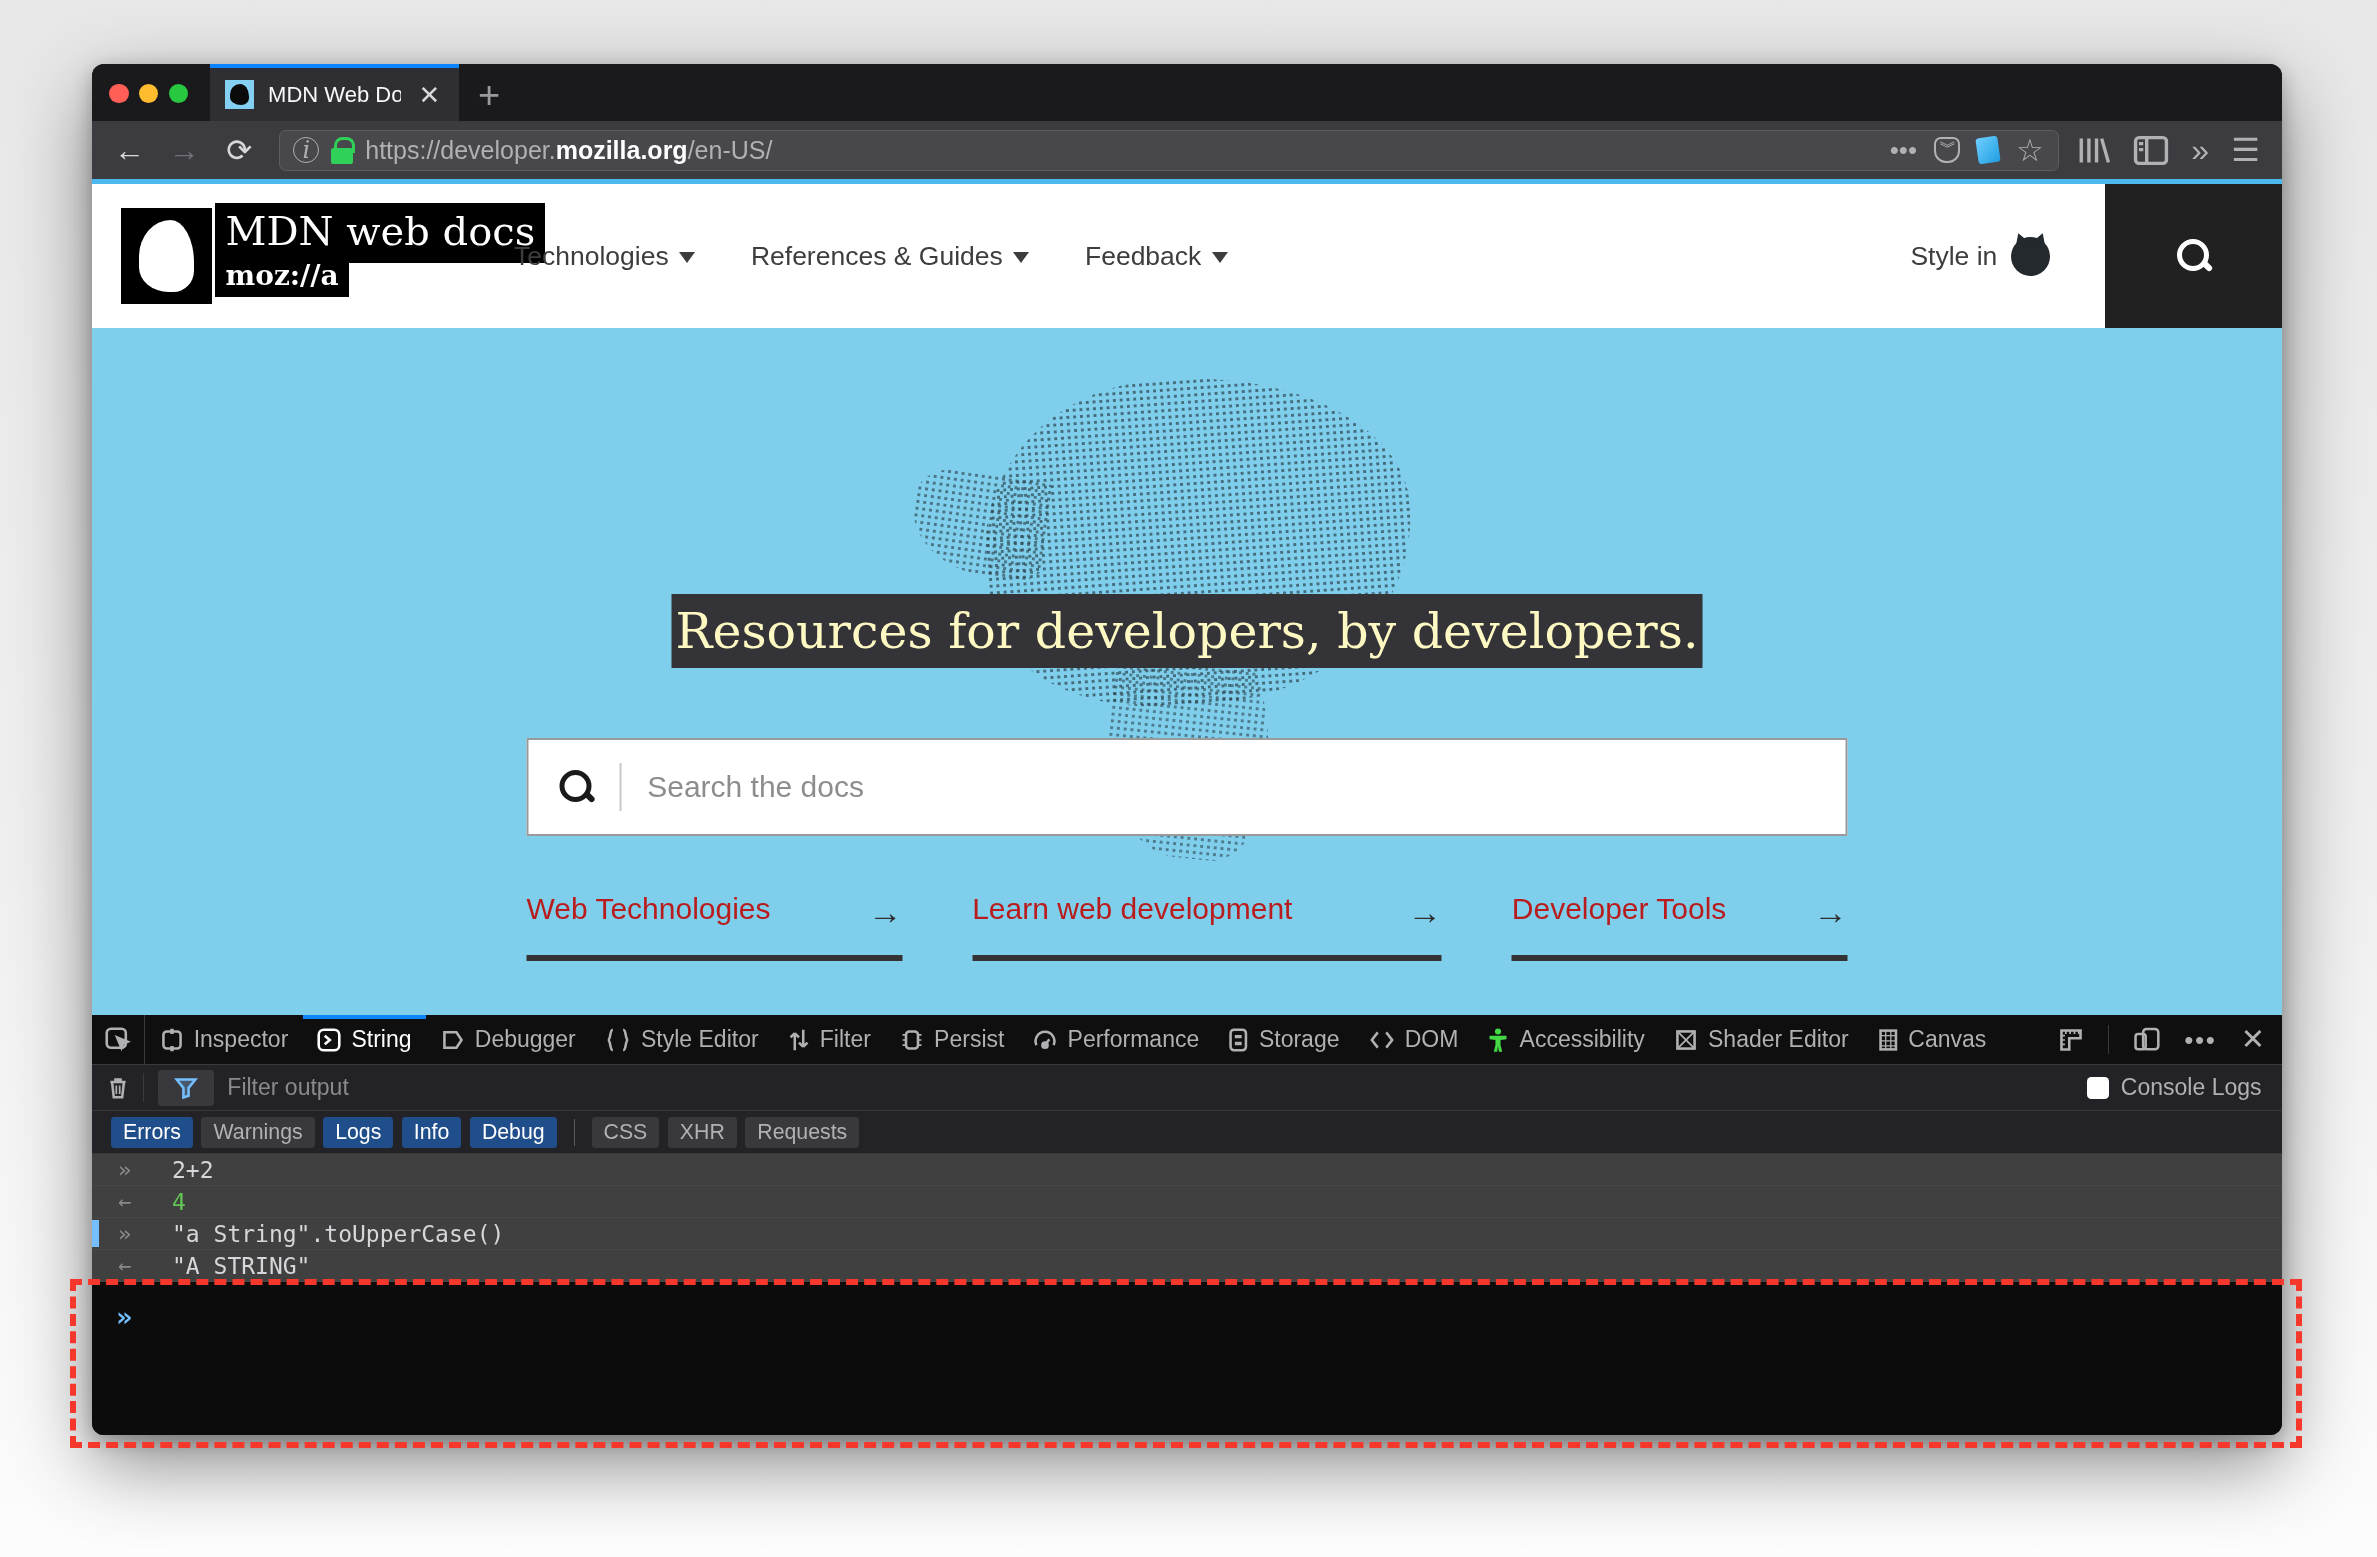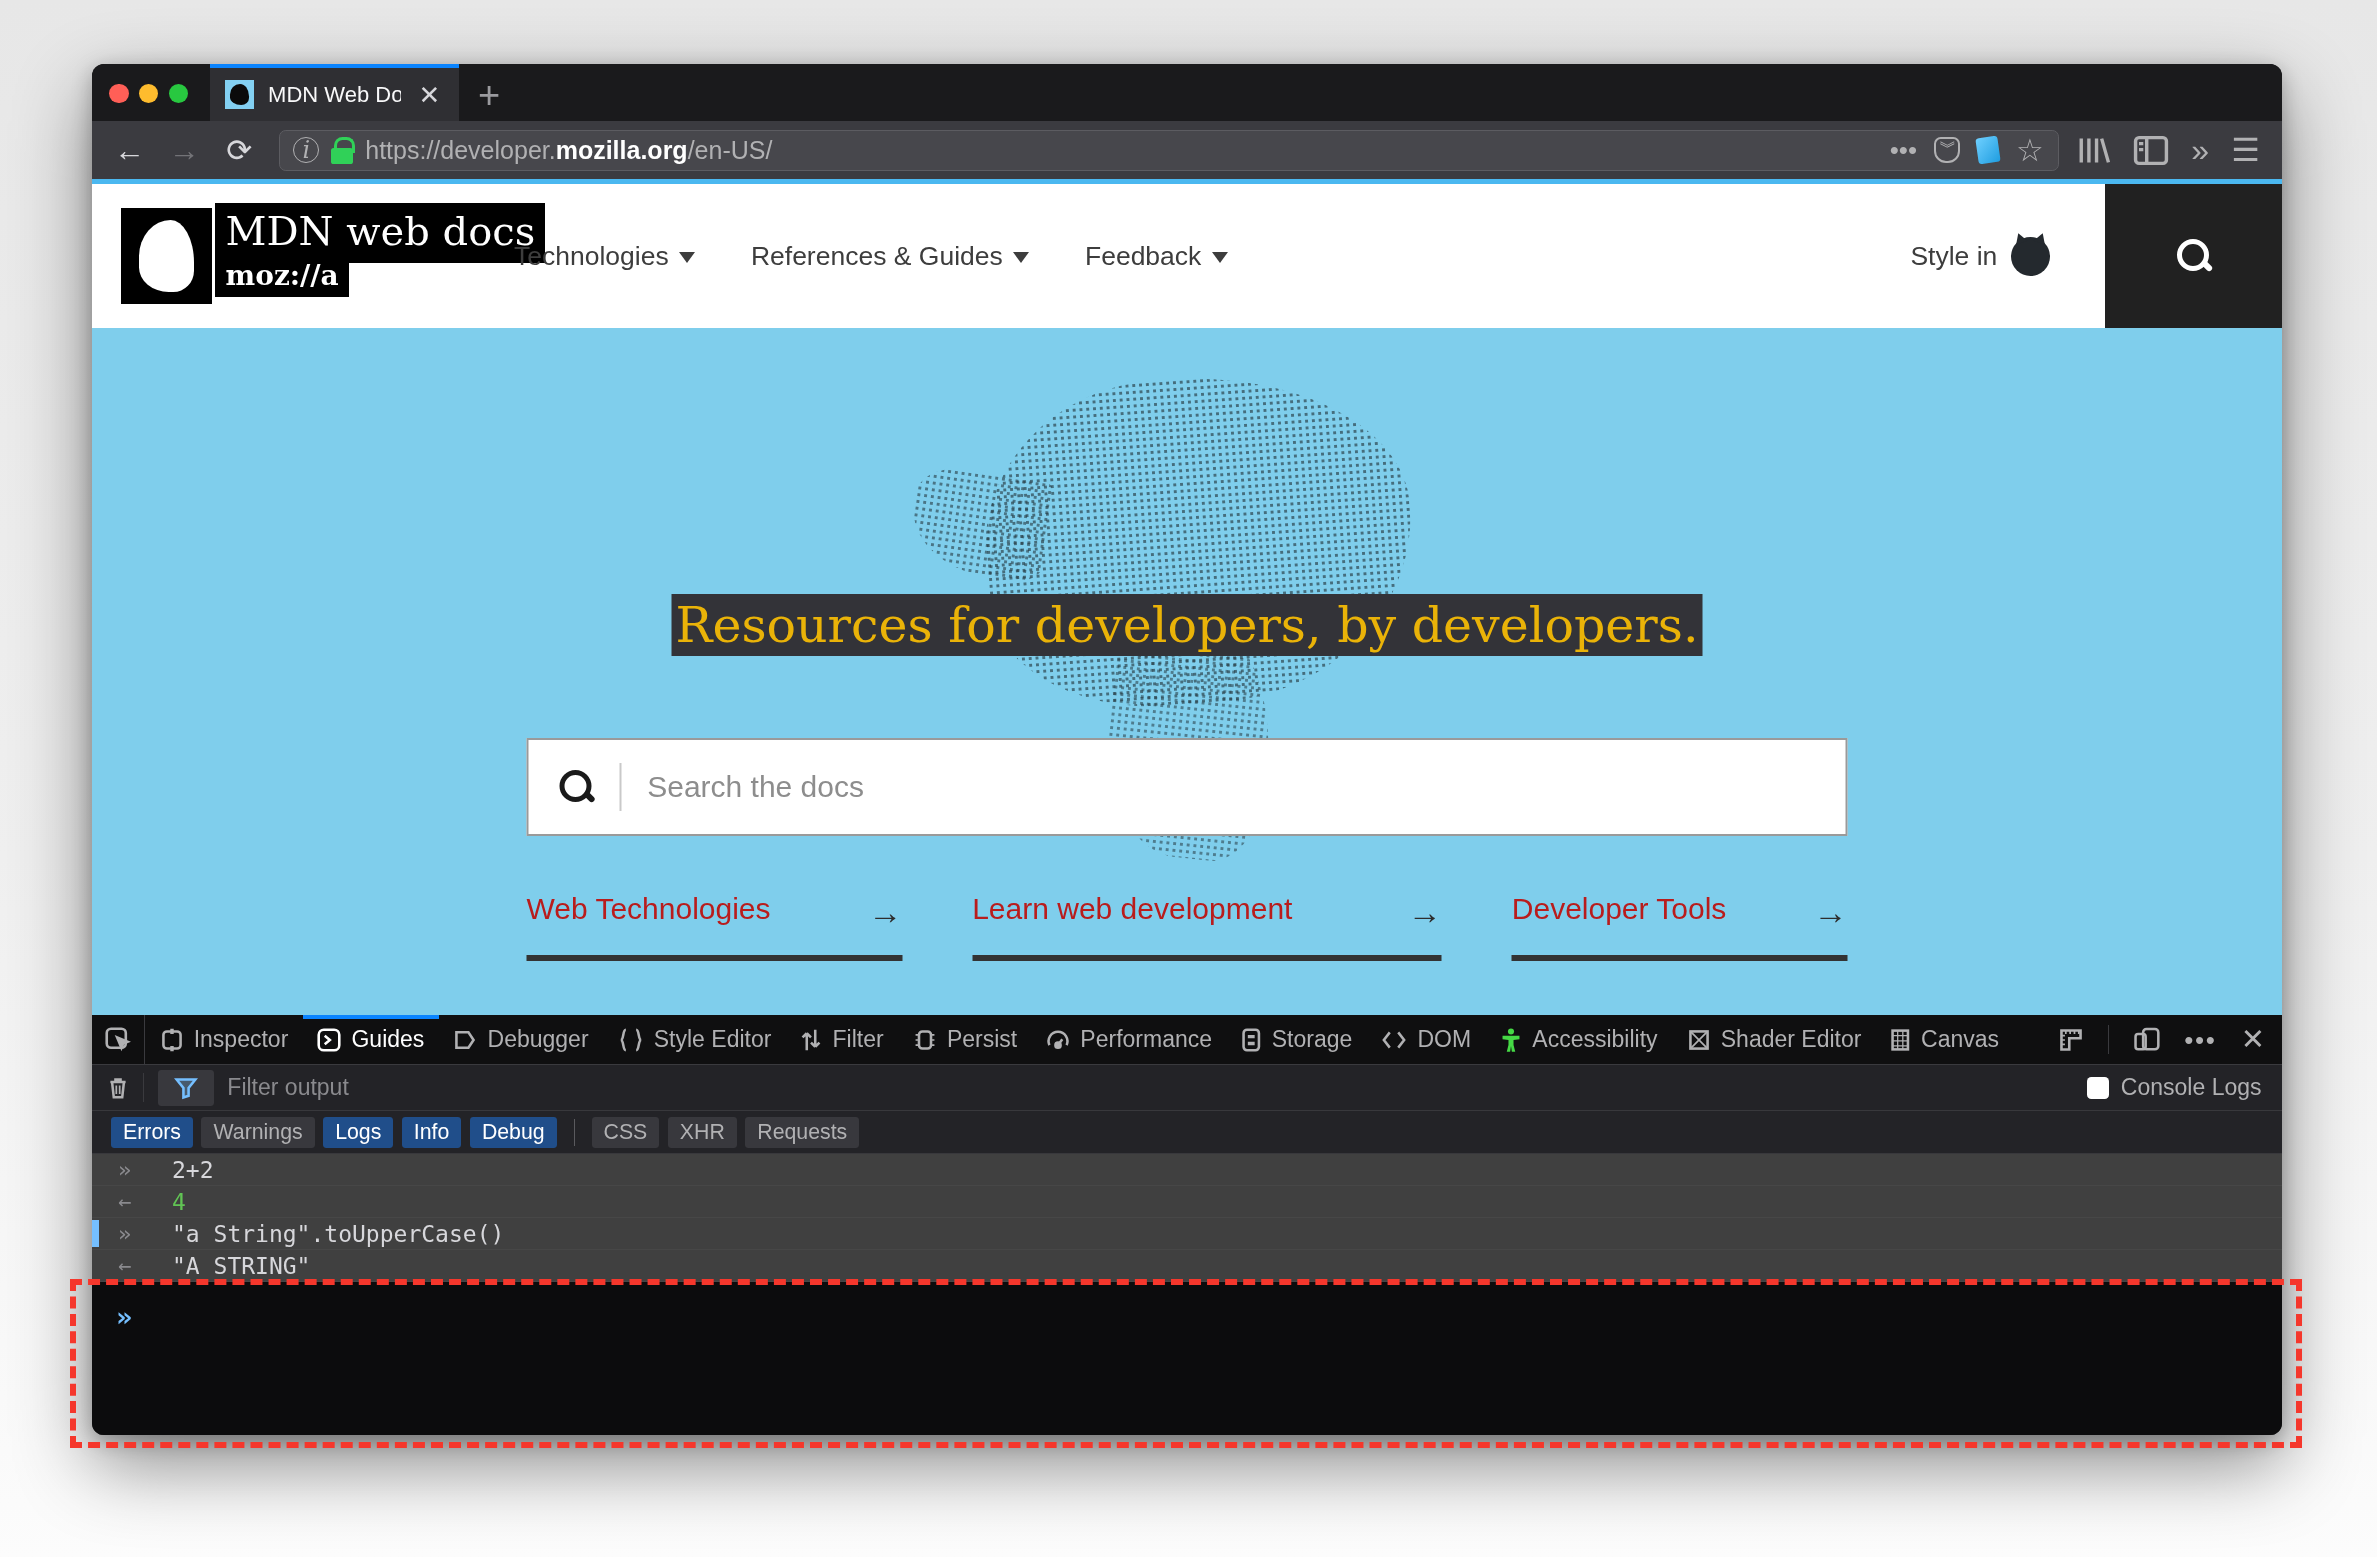--- a/index.html
+++ b/index.html
@@ -91,22 +91,22 @@
   .dino-watermark { position:absolute; left:893px; top:50px; width:427px; height:325px;
     border-radius:46% 60% 52% 44% / 56% 48% 62% 40%;
     background-image:radial-gradient(rgba(38,58,66,.65) 1.5px, transparent 1.9px);
     background-size:6.8px 6.8px; transform:rotate(-4deg); }
   .dino-snout { position:absolute; left:820px; top:145px; width:137px; height:102px;
     border-radius:30% 10% 20% 60%;
     background-image:radial-gradient(rgba(38,58,66,.6) 1.5px, transparent 1.9px); background-size:6.8px 6.8px; transform:rotate(8deg); }
   .dino-neck { position:absolute; left:1016px; top:282px; width:162px; height:248px;
     border-radius:20% 60% 30% 50%;
     background-image:radial-gradient(rgba(38,58,66,.55) 1.5px, transparent 1.9px); background-size:6.8px 6.8px; transform:rotate(6deg); }
-  .hero-title-band { position:absolute; left:50%; transform:translateX(-50%); top:266px; height:62px;
-    background:#333338; color:#eab308; display:flex; align-items:center; padding:0 4px; white-space:nowrap;
+  .hero-title-band { position:absolute; left:50%; transform:translateX(-50%); top:266px; height:74px;
+    background:#333338; color:#fef9c3; display:flex; align-items:center; padding:0 4px; white-space:nowrap;
     font-family:"DejaVu Serif",serif; font-size:49px; }
   .hero-search { position:absolute; left:50%; transform:translateX(-50%); top:410px; width:1321px; height:98px;
     background:#fff; border:2.6px solid #9a9a9a; display:flex; align-items:center; padding:0 31px; gap:26px; }
   .hero-search .divider { width:1.7px; height:48px; background:#c9c9c9; }
   .hero-search .placeholder { color:#8d8d8d; font-size:30px; }
   .hero-links { position:absolute; left:50%; transform:translateX(-50%); top:564px; width:1321px; display:flex; gap:70px; }
   .hero-link { border-bottom:6px solid #333; padding-bottom:29px; display:flex; align-items:flex-end; justify-content:space-between; }
   .hero-link .lbl { font-size:30px; color:#b91c1c; }
   .hero-link .arrow { font-size:34px; color:#2d2d2d; font-weight:bold; line-height:.8; }
   .hl-1 { width:376px; } .hl-2 { width:470px; } .hl-3 { width:336px; }
@@ -273,21 +273,21 @@
             <rect x="4" y="4" width="20" height="20" rx="4"></rect>
             <path d="M14 1v6M14 21v6" stroke-width="4"></path>
           </svg>
         <span>Inspector</span>
       </span>
       <span class="dt-tab active">
         <svg width="24" height="24" viewBox="0 0 28 28" fill="none" stroke="#ffffff" stroke-width="3">
             <rect x="2" y="2" width="24" height="24" rx="6"></rect>
             <path d="M9 9l6 5-6 5"></path>
           </svg>
-        <span>Guides</span>
+        <span>String</span>
       </span>
       <span class="dt-tab">
         <svg width="24" height="24" viewBox="0 0 28 28" fill="none" stroke="#b1b1b3" stroke-width="3">
             <path d="M4 5h14l6 9-6 9H4z"></path>
           </svg>
         <span>Debugger</span>
       </span>
       <span class="dt-tab">
         <svg width="26" height="24" viewBox="0 0 30 28" fill="none" stroke="#b1b1b3" stroke-width="3">
             <path d="M9 2C5 2 7 14 3 14c4 0 2 12 6 12M21 2c4 0 2 12 6 12-4 0-2 12-6 12"></path>

